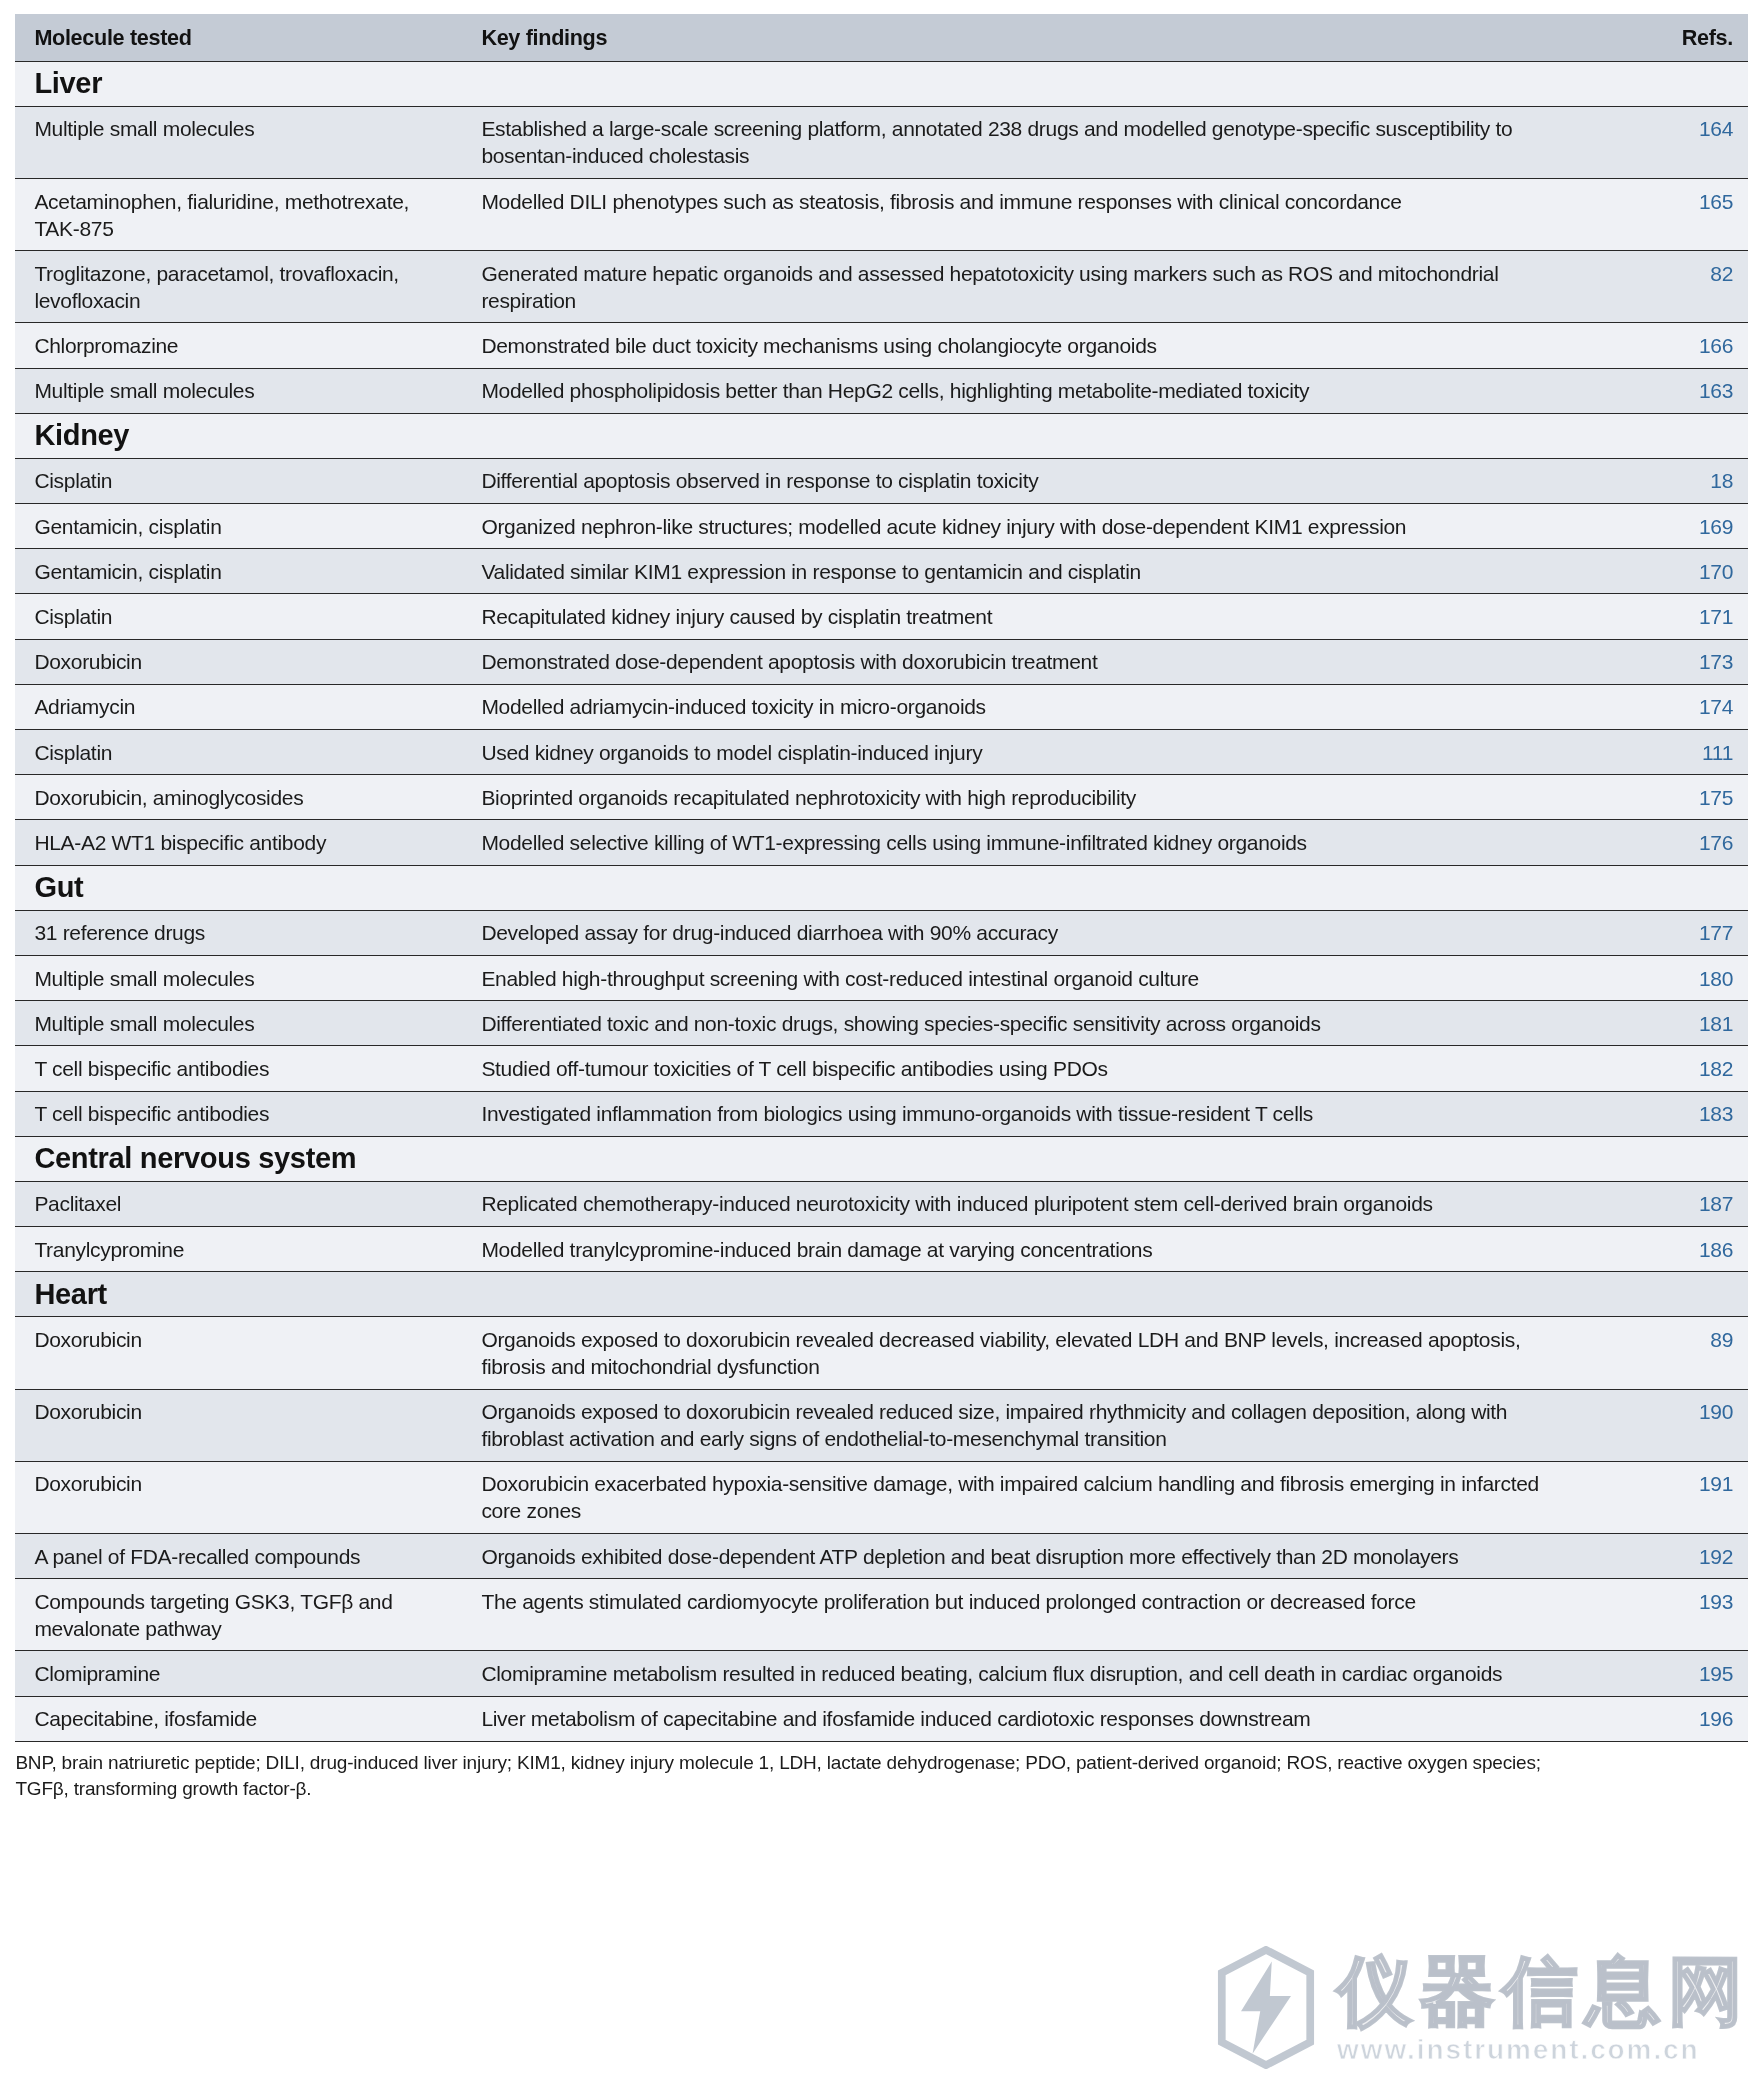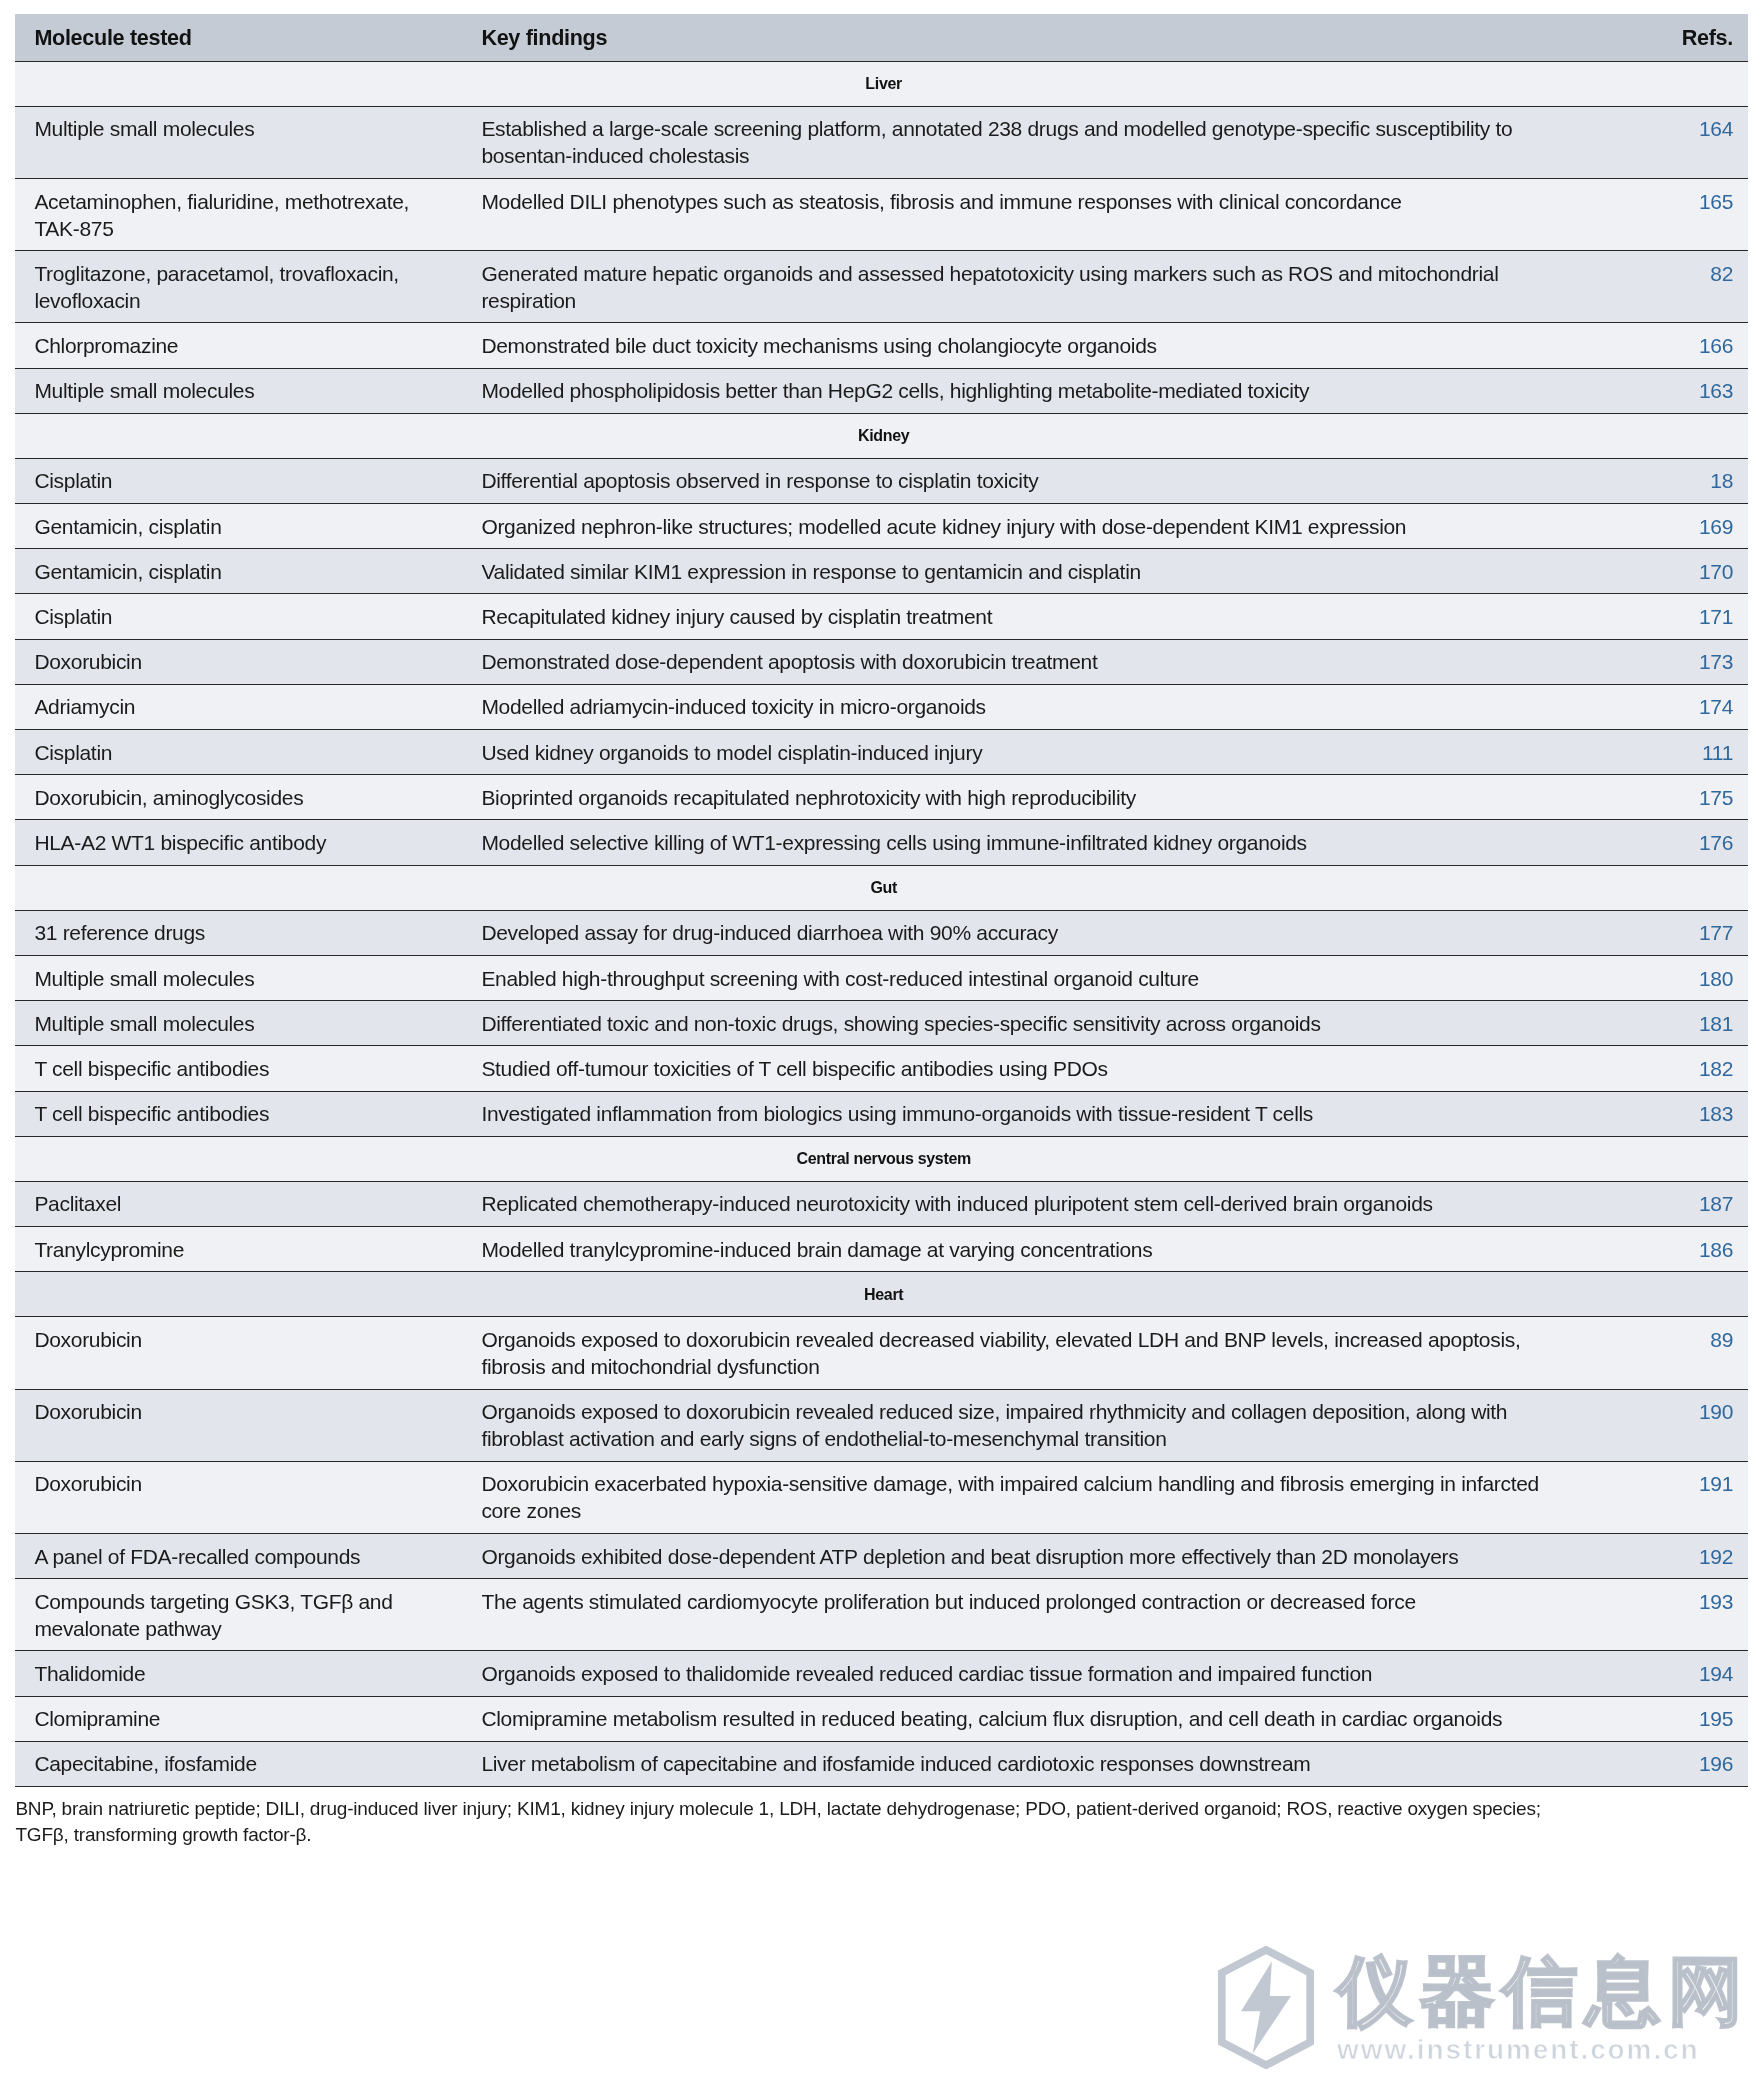--- a/index.html
+++ b/index.html
@@ -27,21 +27,21 @@
   thead th.refs-h{text-align:right;}
   tbody td{
     vertical-align:top;
     padding:8.6px 15.4px 8.6px 19px;
     border-bottom:1.9px solid var(--rule,#282828);
   }
   tbody td.find{padding-right:58px;}
   tbody td.refs{text-align:right;color:var(--accent,#30689d);padding-right:15.4px;}
   tbody tr:nth-child(odd) td{background:var(--row-light,#eff1f5);}
   tbody tr:nth-child(even) td{background:var(--row-shade,#e2e6ec);}
-  td.section{font-weight:700;color:#121212;font-size:16px;text-align:center;}
+  td.section{font-weight:700;color:#121212;font-size:29px;}
   .footnote{
     width:1604px;margin-top:8.6px;font-size:19px;line-height:26px;
     color:#1b1b1b;letter-spacing:-0.01em;
   }
   
   .watermark{
     position:absolute;right:13.4px;bottom:5.8px;
     display:flex;align-items:center;gap:19px;
     pointer-events:none;
   }
@@ -217,25 +217,20 @@
          <td class="mol">A panel of FDA-recalled compounds</td>
          <td class="find">Organoids exhibited dose-dependent ATP depletion and beat disruption more effectively than 2D monolayers</td>
          <td class="refs">192</td>
        </tr>
         <tr>
          <td class="mol">Compounds targeting GSK3, TGFβ and mevalonate pathway</td>
          <td class="find">The agents stimulated cardiomyocyte proliferation but induced prolonged contraction or decreased force</td>
          <td class="refs">193</td>
        </tr>
         <tr>
-         <td class="mol">Thalidomide</td>
-         <td class="find">Organoids exposed to thalidomide revealed reduced cardiac tissue formation and impaired function</td>
-         <td class="refs">194</td>
-       </tr>
-        <tr>
          <td class="mol">Clomipramine</td>
          <td class="find">Clomipramine metabolism resulted in reduced beating, calcium flux disruption, and cell death in cardiac organoids</td>
          <td class="refs">195</td>
        </tr>
         <tr>
          <td class="mol">Capecitabine, ifosfamide</td>
          <td class="find">Liver metabolism of capecitabine and ifosfamide induced cardiotoxic responses downstream</td>
          <td class="refs">196</td>
        </tr>
       </tbody>

